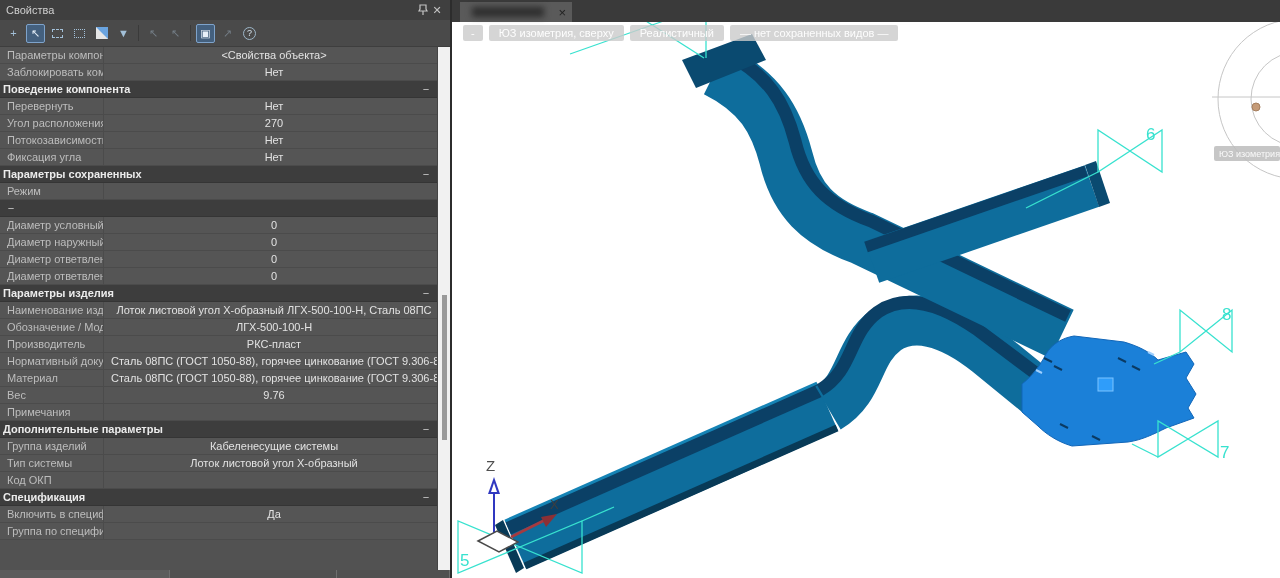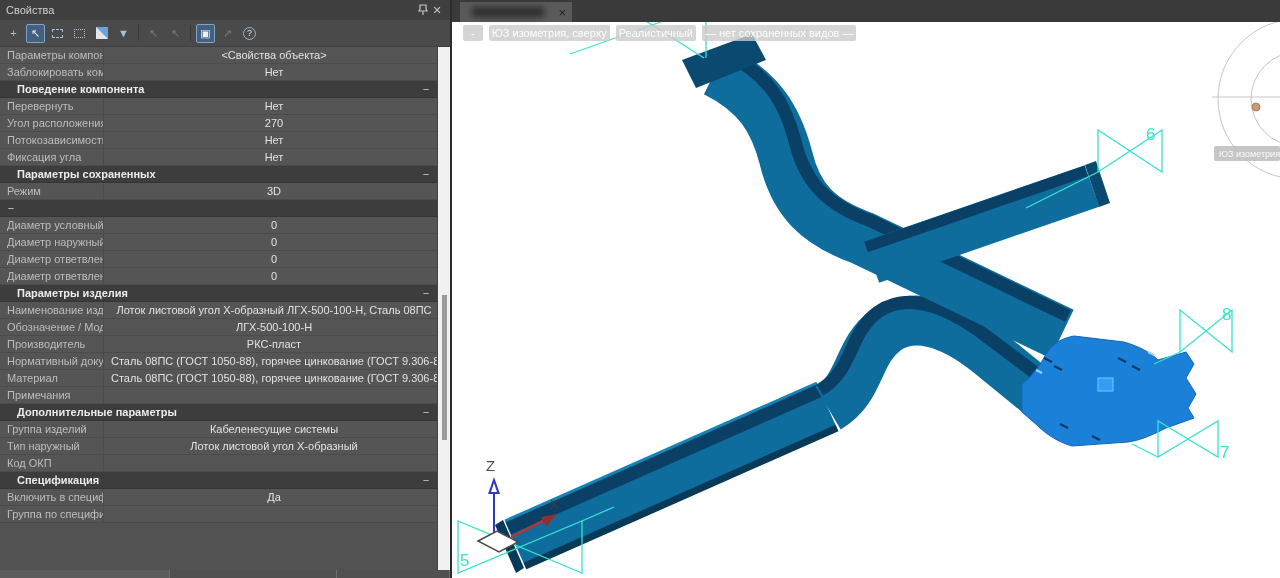--- a/index.html
+++ b/index.html
@@ -27,21 +27,21 @@
                font-size:9px; display:flex; align-items:center; justify-content:center; color:#d5e2ec; }
 
   .panel-grid { position:absolute; top:47px; left:0; width:437px; }
   .row { height:17px; display:flex; align-items:center; background:#555555;
          border-bottom:1px solid #4b4b4b; font-size:11px; }
   .row .lbl { width:104px; padding-left:7px; color:#bdbdbd; white-space:nowrap; overflow:hidden;
               border-right:1px solid #4b4b4b; height:100%; display:flex; align-items:center; }
   .row .val { flex:1; padding-left:7px; color:#e2e2e2; white-space:nowrap; overflow:hidden;text-align:center; }
   .row .val.muted { color:#8f8f8f; }
   .row.section { background:#3d3d3d; border-bottom:1px solid #353535; }
-  .row.section .sec-lbl { flex:1; padding-left:17px; color:#ececec; font-weight:bold; }
+  .row.section .sec-lbl { flex:1; padding-left:3px; color:#ececec; font-weight:bold; }
   .row.section .minus { width:22px; text-align:center; color:#d0d0d0; }
 
   .panel-scrollbar { position:absolute; right:0; top:47px; width:13px; height:523px; background:#f1f1f1;
                      border-left:1px solid #444; }
   .panel-scrollbar .thumb { position:absolute; left:4px; top:248px; width:5px; height:145px; background:#9a9a9a; }
   .panel-bottomstrip { position:absolute; left:0; bottom:0; width:450px; height:8px; background:#4a4a4a;
                        display:flex; }
   .panel-bottomstrip .seg { height:100%; border-right:1px solid #6e6e6e; background:#505050; }
   .panel-bottomstrip .seg:first-child { background:#5c5c5c; }
 
@@ -50,21 +50,21 @@
   
   .canvas { position:absolute; left:452px; top:0; width:828px; height:578px; background:#ffffff; }
   .scene  { position:absolute; left:0; top:0; width:828px; height:578px; z-index:1; }
   .tabbar { position:absolute; left:0; top:0; width:828px; height:22px; background:#3a3a3a; z-index:3; }
   .tab { position:absolute; left:8px; top:2px; width:112px; height:20px; background:#5a5a5a;
          display:flex; align-items:center; padding:0 6px; }
   .tab-blur { width:72px; height:10px; background:#2e2e2e; filter:blur(3px); margin-left:6px; }
   .tab-close { margin-left:auto; color:#222; font-size:13px; line-height:1; cursor:default; }
 
   .viewctrl { position:absolute; left:11px; top:25px; display:flex; gap:6px; z-index:2; }
-  .vbtn { height:16px; padding:0 3px; background:rgba(203,203,203,0.8); color:#fdfdfd;
+  .vbtn { height:16px; padding:0 10px; background:rgba(203,203,203,0.8); color:#fdfdfd;
           font-size:11px; line-height:16px; border-radius:2px; white-space:nowrap; }
   .vbtn.small { padding:0 8px; }
 </style>
 </head>
 <body>
 
 <div class="app">
 
   <aside class="panel">
     <div class="panel-titlebar">
@@ -129,21 +129,20 @@
       <div class="row">
           <span class="lbl">Фиксация угла</span>
           <span class="val">Нет</span>
         </div>
       <div class="row section">
           <span class="sec-lbl">Параметры сохраненных</span>
           <span class="minus">−</span>
         </div>
       <div class="row">
           <span class="lbl">Режим</span>
-          <span class="val">3D</span>
         </div>
       <div class="row section">
           <span class="minus">−</span>
         </div>
       <div class="row">
           <span class="lbl">Диаметр условный / ...</span>
           <span class="val">0</span>
         </div>
       <div class="row">
           <span class="lbl">Диаметр наружный /...</span>
@@ -175,33 +174,37 @@
         </div>
       <div class="row">
           <span class="lbl">Нормативный документ</span>
           <span class="val">Сталь 08ПС  (ГОСТ 1050-88), горячее цинкование (ГОСТ 9.306-85)</span>
         </div>
       <div class="row">
           <span class="lbl">Материал</span>
           <span class="val">Сталь 08ПС  (ГОСТ 1050-88), горячее цинкование (ГОСТ 9.306-85)</span>
         </div>
       <div class="row">
+          <span class="lbl">Вес</span>
+          <span class="val">9.76</span>
+        </div>
+      <div class="row">
           <span class="lbl">Примечания</span>
           <span class="val"></span>
         </div>
       <div class="row section">
           <span class="sec-lbl">Дополнительные параметры</span>
           <span class="minus">−</span>
         </div>
       <div class="row">
           <span class="lbl">Группа изделий</span>
           <span class="val">Кабеленесущие системы</span>
         </div>
       <div class="row">
-          <span class="lbl">Тип наружный</span>
+          <span class="lbl">Тип системы</span>
           <span class="val">Лоток листовой угол X-образный</span>
         </div>
       <div class="row">
           <span class="lbl">Код ОКП</span>
           <span class="val"></span>
         </div>
       <div class="row section">
           <span class="sec-lbl">Спецификация</span>
           <span class="minus">−</span>
         </div>

